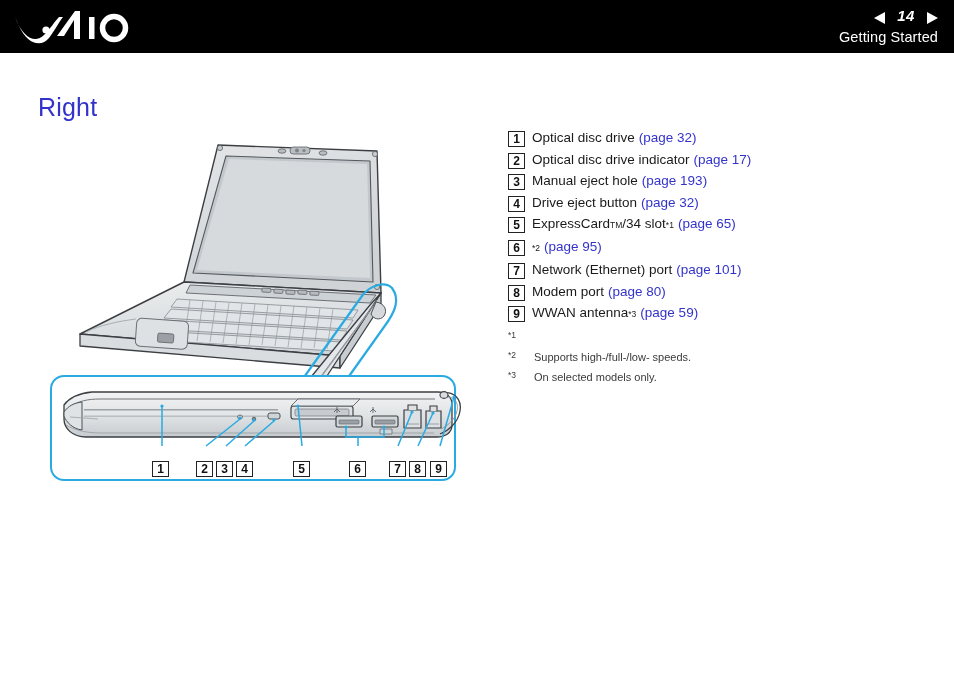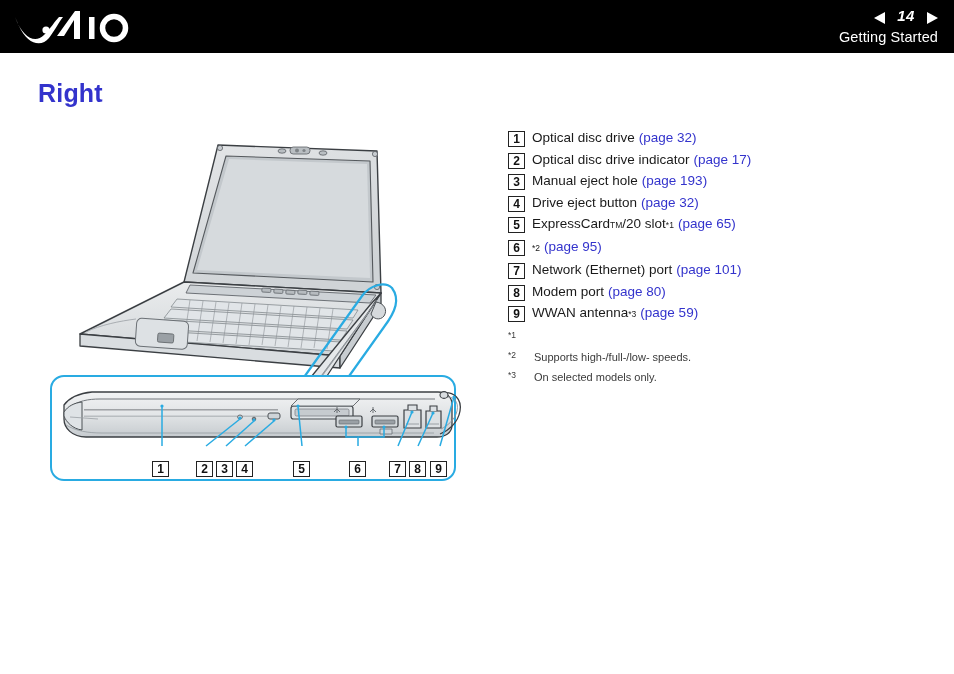--- a/index.html
+++ b/index.html
@@ -76,24 +76,24 @@
     font-size: 14.5px;
     font-weight: normal;
     color: #ffffff;
     letter-spacing: 0.1px;
   }
 
   
   #page-heading {
     position: absolute;
     left: 38px;
-    top: 79px;
+    top: 93px;
     font-size: 25px;
     color: #3333cc;
-    font-weight: bold;
+    font-weight: normal;
     letter-spacing: 0.2px;
     text-align: center;
   }
 
   
   #illustration {
     position: absolute;
     left: 40px;
     top: 125px;
     width: 440px;
@@ -453,21 +453,21 @@
   <div class="legend-row">
     <span class="num-box">4</span>
     <span class="legend-label">Drive eject button</span>
     <span class="legend-link">(page 32)</span>
   </div>
 
   <div class="legend-row tall">
     <span class="num-box">5</span>
     <span class="legend-label">ExpressCard</span>
       <sup class="sup">TM</sup>
-      <span class="legend-label">/20 slot</span>
+      <span class="legend-label">/34 slot</span>
       <sup class="sup">*1</sup>
     <span class="legend-link">(page 65)</span>
   </div>
 
   <div class="legend-row tall">
     <span class="num-box">6</span>
       <sup class="sup">*2</sup>
     <span class="legend-link">(page 95)</span>
   </div>
 

